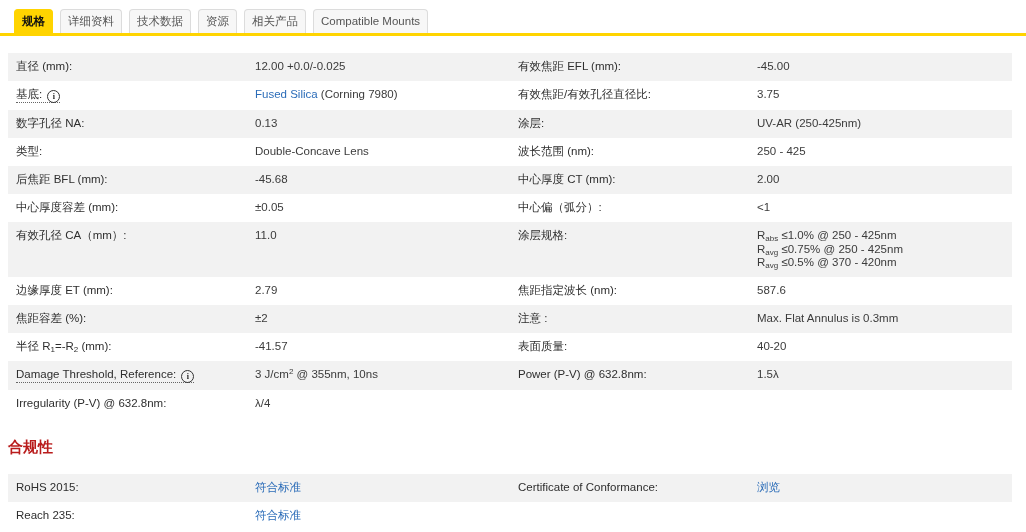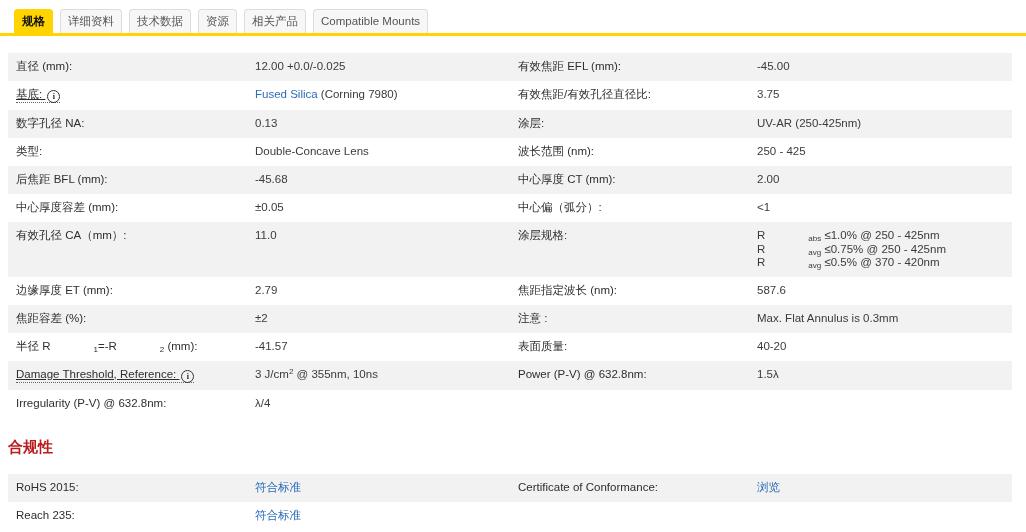--- a/index.html
+++ b/index.html
@@ -27,23 +27,23 @@
   }
   .tab-underline{height:3px;background:var(--accent-yellow);}
   
   .table{margin:17px 14px 0 8px;}
   .row{display:flex;}
   .half{flex:1;display:flex;align-items:flex-start;padding:7px 0;min-height:14px;}
   .row.odd .half{background:var(--row-gray);}
   .cell{line-height:13.5px;}
   .label{width:247px;padding-left:8px;box-sizing:border-box;flex-shrink:0;color:#2e2e2e;}
   .value{flex:1;padding-right:6px;}
-  .dotted{border-bottom:1px dotted #666;padding-bottom:2px;text-decoration:underline;}
+  .dotted{border-bottom:1px dotted #666;padding-bottom:2px;}
   sub,sup{font-size:8px;line-height:0;}
-  sub{vertical-align:-2px;margin-left:43px;}
+  sub{vertical-align:-2px;}
   sup{vertical-align:4px;}
   a.link{color:var(--link-blue);text-decoration:none;cursor:pointer;}
   .info-icon{
     display:inline-block;width:11px;height:11px;border:1px solid #333;
     border-radius:50%;font-size:8px;font-weight:bold;line-height:11px;
     text-align:center;color:#222;vertical-align:-1px;margin-left:2px;
     font-family:"Liberation Serif",serif;cursor:pointer;
   }
   
   .section-heading{

